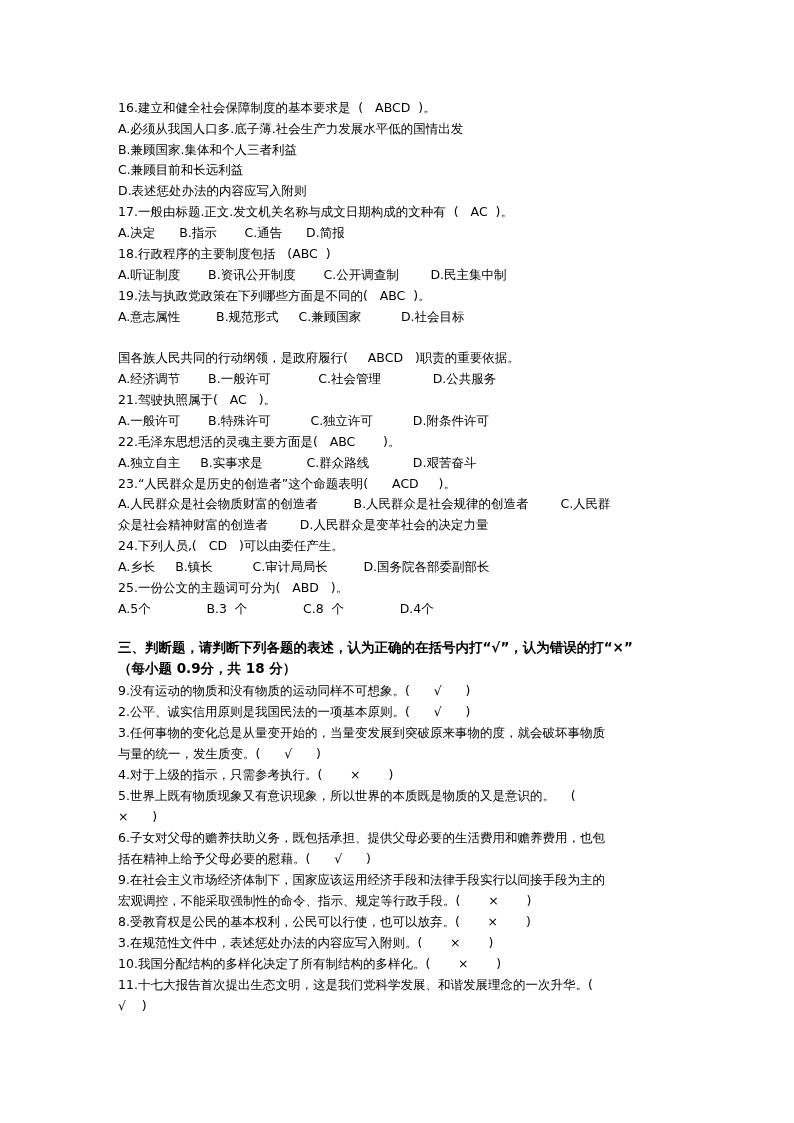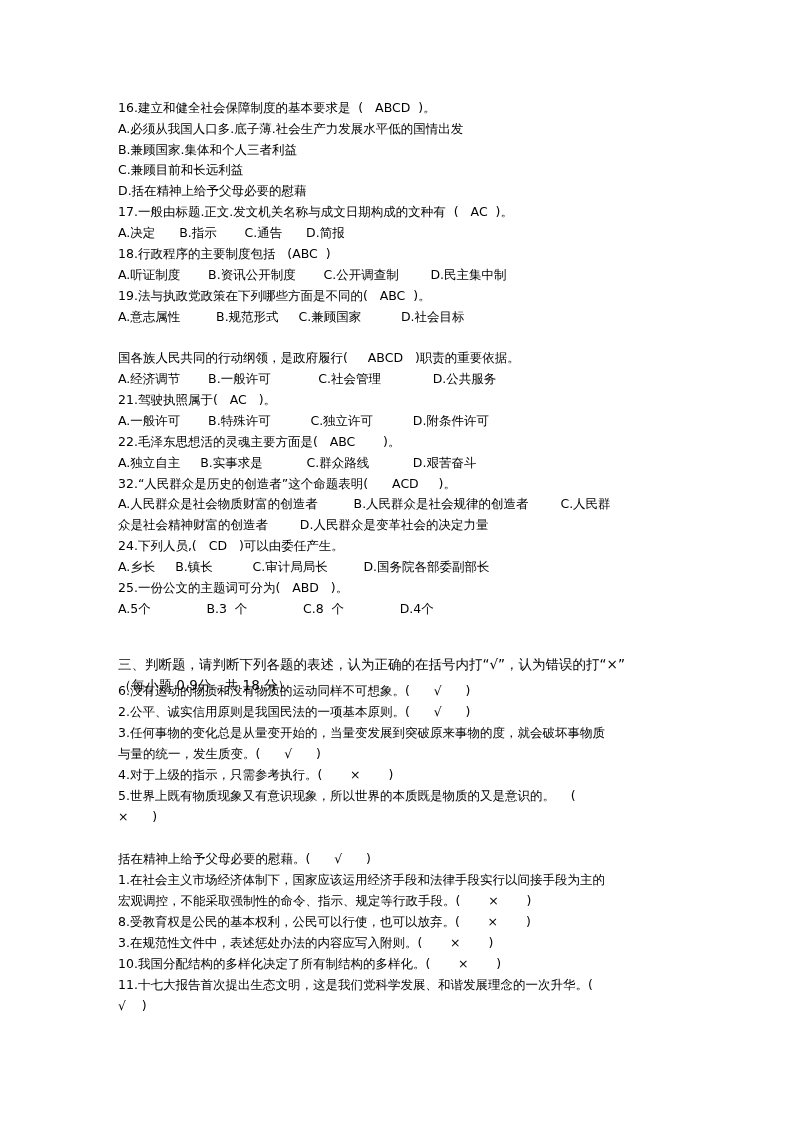--- a/index.html
+++ b/index.html
@@ -1,71 +1,72 @@
 <!DOCTYPE html>
 <html><head>
 <meta charset="utf-8">
 <style>
   html, body { margin: 0; padding: 0; background: #ffffff; }
   body { width: 794px; height: 1123px; position: relative; overflow: hidden;
          font-family: "DejaVu Sans", "Liberation Sans", sans-serif; color: #000; }
   .page { position: absolute; left: 0; top: 0; width: 790px; height: 1123px; }
   .line { position: absolute; left: 118px; font-size: 12.5px; line-height: 16px; white-space: pre; letter-spacing: 0px; }
-  .hdr { font-weight: normal; font-size: 13.5px; margin-top: 17px; }
+  .hdr { font-weight: bold; font-size: 13.5px; }
 </style>
 </head>
 <body>
 
 <div class="page">
 
   <div class="line" style="top:100px">16.建立和健全社会保障制度的基本要求是  (   ABCD  )。</div>
   <div class="line" style="top:121px">A.必须从我国人口多.底子薄.社会生产力发展水平低的国情出发</div>
   <div class="line" style="top:142px">B.兼顾国家.集体和个人三者利益</div>
   <div class="line" style="top:162px">C.兼顾目前和长远利益</div>
-  <div class="line" style="top:183px">D.括在精神上给予父母必要的慰藉</div>
+  <div class="line" style="top:183px">D.表述惩处办法的内容应写入附则</div>
 
   <div class="line" style="top:204px">17.一般由标题.正文.发文机关名称与成文日期构成的文种有  (   AC  )。</div>
   <div class="line" style="top:225px">A.决定      B.指示       C.通告      D.简报</div>
 
   <div class="line" style="top:246px">18.行政程序的主要制度包括   (ABC  )</div>
   <div class="line" style="top:267px">A.听证制度       B.资讯公开制度       C.公开调查制        D.民主集中制</div>
 
   <div class="line" style="top:288px">19.法与执政党政策在下列哪些方面是不同的(   ABC  )。</div>
   <div class="line" style="top:309px">A.意志属性         B.规范形式     C.兼顾国家          D.社会目标</div>
 
   <div class="line" style="top:350px">国各族人民共同的行动纲领，是政府履行(     ABCD   )职责的重要依据。</div>
   <div class="line" style="top:371px">A.经济调节       B.一般许可            C.社会管理             D.公共服务</div>
 
   <div class="line" style="top:392px">21.驾驶执照属于(   AC   )。</div>
   <div class="line" style="top:413px">A.一般许可       B.特殊许可          C.独立许可          D.附条件许可</div>
 
   <div class="line" style="top:434px">22.毛泽东思想活的灵魂主要方面是(   ABC       )。</div>
   <div class="line" style="top:455px">A.独立自主     B.实事求是           C.群众路线           D.艰苦奋斗</div>
 
-  <div class="line" style="top:476px">32.“人民群众是历史的创造者”这个命题表明(      ACD     )。</div>
+  <div class="line" style="top:476px">23.“人民群众是历史的创造者”这个命题表明(      ACD     )。</div>
   <div class="line" style="top:517px">众是社会精神财富的创造者        D.人民群众是变革社会的决定力量</div>
   <div class="line" style="top:496px">A.人民群众是社会物质财富的创造者         B.人民群众是社会规律的创造者        C.人民群</div>
 
   <div class="line" style="top:538px">24.下列人员,(   CD   )可以由委任产生。</div>
   <div class="line" style="top:559px">A.乡长     B.镇长          C.审计局局长         D.国务院各部委副部长</div>
 
   <div class="line" style="top:580px">25.一份公文的主题词可分为(   ABD   )。</div>
   <div class="line" style="top:601px">A.5个              B.3  个              C.8  个              D.4个</div>
 
   <div class="line hdr" style="top:639px">三、判断题，请判断下列各题的表述，认为正确的在括号内打“√”，认为错误的打“×”</div>
   <div class="line hdr" style="top:660px">（每小题 0.9分，共 18 分）</div>
 
-  <div class="line" style="top:683px">6.没有运动的物质和没有物质的运动同样不可想象。(      √      )</div>
+  <div class="line" style="top:683px">9.没有运动的物质和没有物质的运动同样不可想象。(      √      )</div>
   <div class="line" style="top:704px">2.公平、诚实信用原则是我国民法的一项基本原则。(      √      )</div>
   <div class="line" style="top:725px">3.任何事物的变化总是从量变开始的，当量变发展到突破原来事物的度，就会破坏事物质</div>
   <div class="line" style="top:746px">与量的统一，发生质变。(      √      )</div>
   <div class="line" style="top:767px">4.对于上级的指示，只需参考执行。(       ×       )</div>
   <div class="line" style="top:788px">5.世界上既有物质现象又有意识现象，所以世界的本质既是物质的又是意识的。    (</div>
   <div class="line" style="top:809px">×      )</div>
+  <div class="line" style="top:830px">6.子女对父母的赡养扶助义务，既包括承担、提供父母必要的生活费用和赡养费用，也包</div>
   <div class="line" style="top:851px">括在精神上给予父母必要的慰藉。(      √      )</div>
-  <div class="line" style="top:872px">1.在社会主义市场经济体制下，国家应该运用经济手段和法律手段实行以间接手段为主的</div>
+  <div class="line" style="top:872px">9.在社会主义市场经济体制下，国家应该运用经济手段和法律手段实行以间接手段为主的</div>
   <div class="line" style="top:893px">宏观调控，不能采取强制性的命令、指示、规定等行政手段。(       ×       )</div>
   <div class="line" style="top:914px">8.受教育权是公民的基本权利，公民可以行使，也可以放弃。(       ×       )</div>
   <div class="line" style="top:935px">3.在规范性文件中，表述惩处办法的内容应写入附则。(       ×       )</div>
   <div class="line" style="top:956px">10.我国分配结构的多样化决定了所有制结构的多样化。(       ×       )</div>
   <div class="line" style="top:977px">11.十七大报告首次提出生态文明，这是我们党科学发展、和谐发展理念的一次升华。(</div>
   <div class="line" style="top:998px">√    )</div>
 </div>
 
 </body></html>

